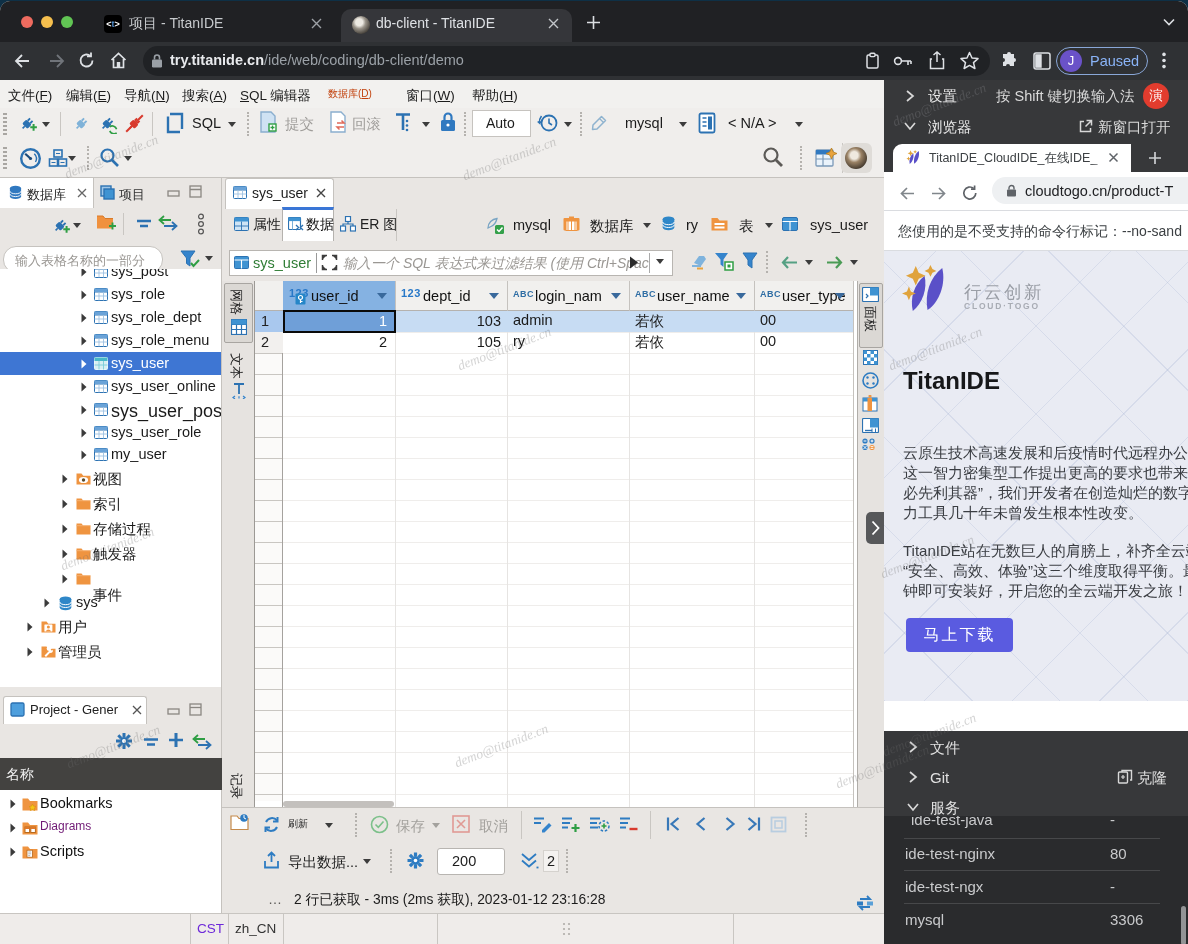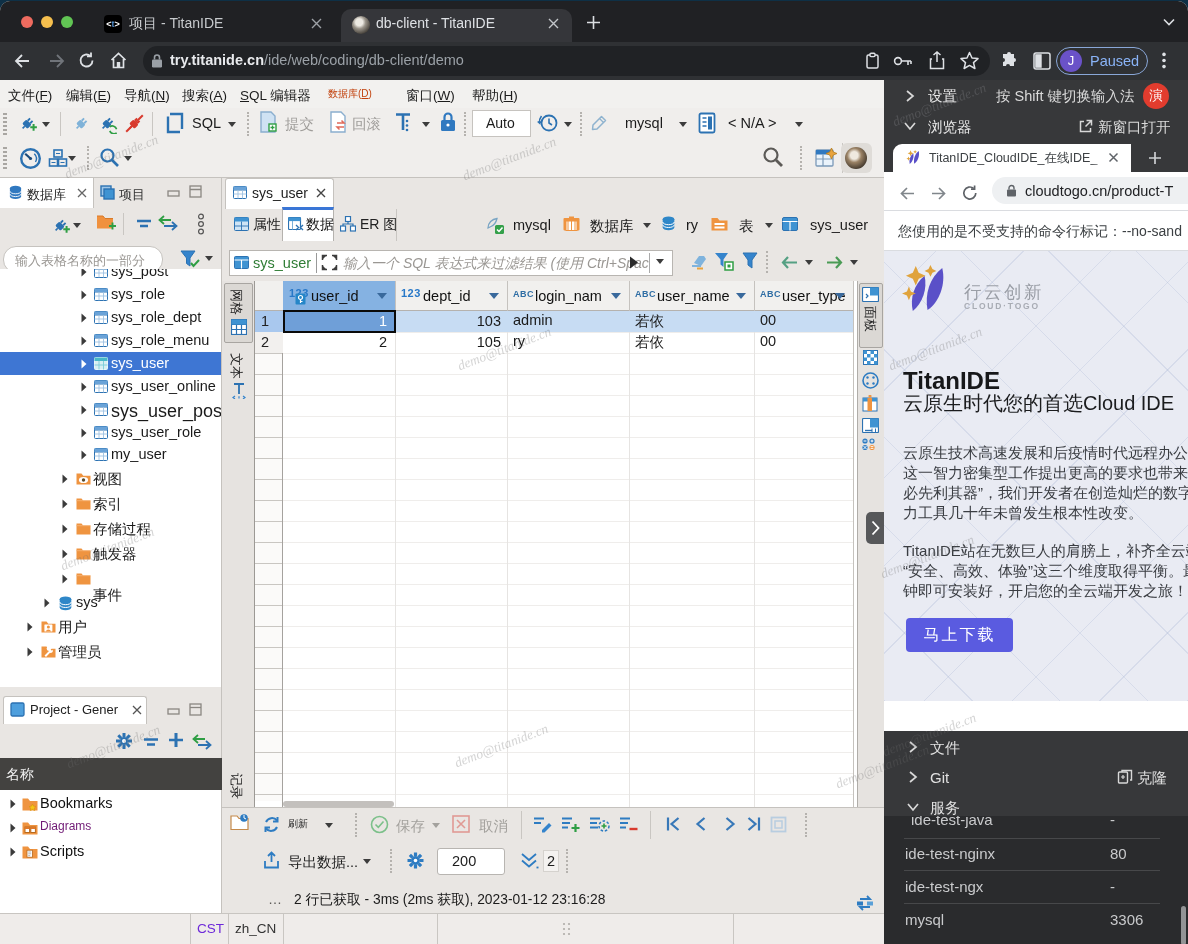--- a/index.html
+++ b/index.html
@@ -1039,21 +1039,20 @@
         <path d="M12 47 C9 34 13 20 24 11 C27 24 22 39 12 47 Z" fill="#5a50c8"></path>
         <path d="M27 46 C24 30 29 13 42 3 C46 19 39 38 27 46 Z" fill="#5a50c8"></path>
         <path d="M12 8 L15 1 L18 8 L25 11 L18 14 L15 21 L12 14 L5 11 Z" fill="#e0a33c"></path>
         <path d="M28 4 L30 0 L32 4 L36 6 L32 8 L30 12 L28 8 L24 6 Z" fill="#e0a33c"></path>
         <path d="M6 27 L8 22 L10 27 L15 29 L10 31 L8 36 L6 31 L1 29 Z" fill="#e0a33c"></path>
       </svg>
     </div>
     <div class="tx" style="left:964px;top:279px;font-size:17.5px;color:#9a9ea6;font-weight:normal;letter-spacing:2.5px">行云创新</div>
     <div class="tx" style="left:964px;top:300px;font-size:8.5px;color:#a8acb4;font-weight:bold;letter-spacing:1.8px">CLOUD·TOGO</div>
     <div class="tx" style="left:903px;top:366px;font-size:24px;color:#17181a;font-weight:bold;">TitanIDE</div>
-    <div class="tx" style="left:903px;top:389px;font-size:20px;color:#1b1c1e;font-weight:normal;">云原生时代您的首选Cloud IDE</div>
     <div class="tx" style="left:903px;top:442px;font-size:15px;color:#3a3d42;line-height:20px;white-space:nowrap">云原生技术高速发展和后疫情时代远程办公等多<br>这一智力密集型工作提出更高的要求也带来了新<br>必先利其器”，我们开发者在创造灿烂的数字化<br>力工具几十年未曾发生根本性改变。</div>
     <div class="tx" style="left:903px;top:540px;font-size:15px;color:#3a3d42;line-height:20px;white-space:nowrap">TitanIDE站在无数巨人的肩膀上，补齐全云端开<br>“安全、高效、体验”这三个维度取得平衡。最快1<br>钟即可安装好，开启您的全云端开发之旅！</div>
     <div class="a" style="left:906px;top:617px;width:107px;height:34px;background:#5a5be0;border-radius:4px;color:#fff;font-size:16px;text-align:center;line-height:34px;letter-spacing:2px">马上下载</div>
     <div class="a" style="left:884px;top:700px;width:304px;height:30px;background:#fff"></div>
     <div class="a" style="left:884px;top:730px;width:304px;height:85px;background:#37383a"></div>
     <div class="a" style="left:908px;top:740px">
       <svg width="10" height="12" viewBox="0 0 10 12">
         <path d="M2 1 L8 6 L2 11" stroke="#d8d8d8" stroke-width="1.7" fill="none"></path>
       </svg>
     </div>

